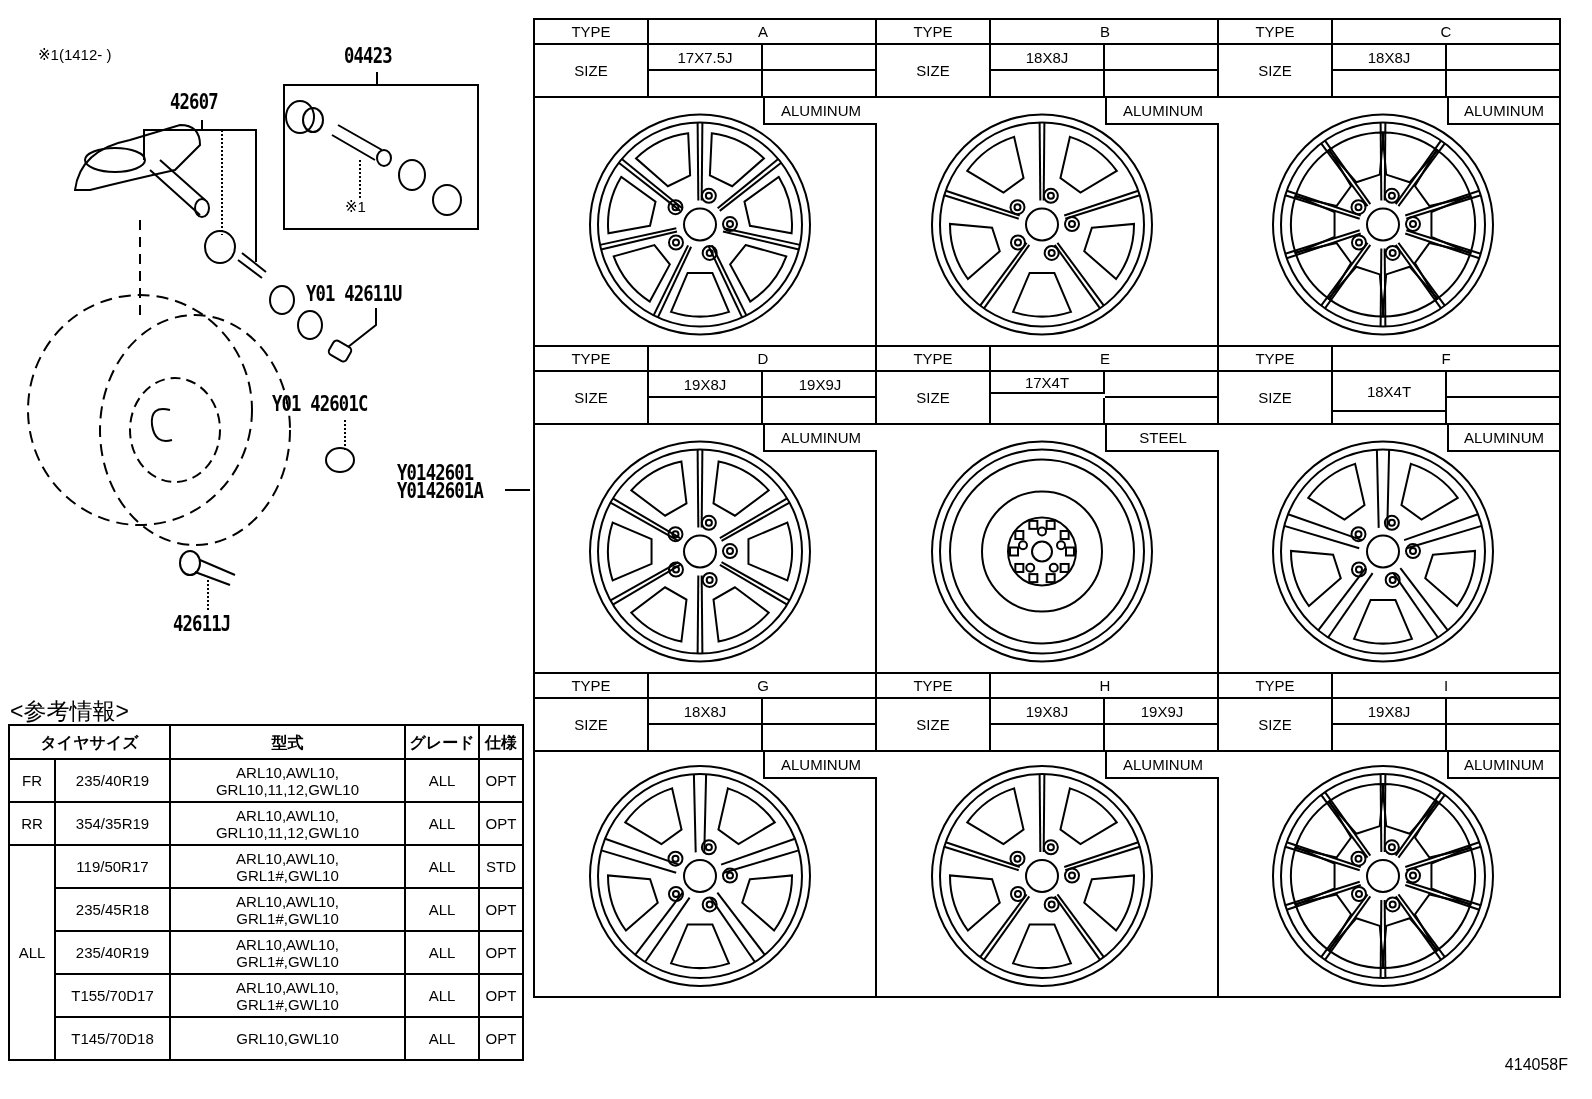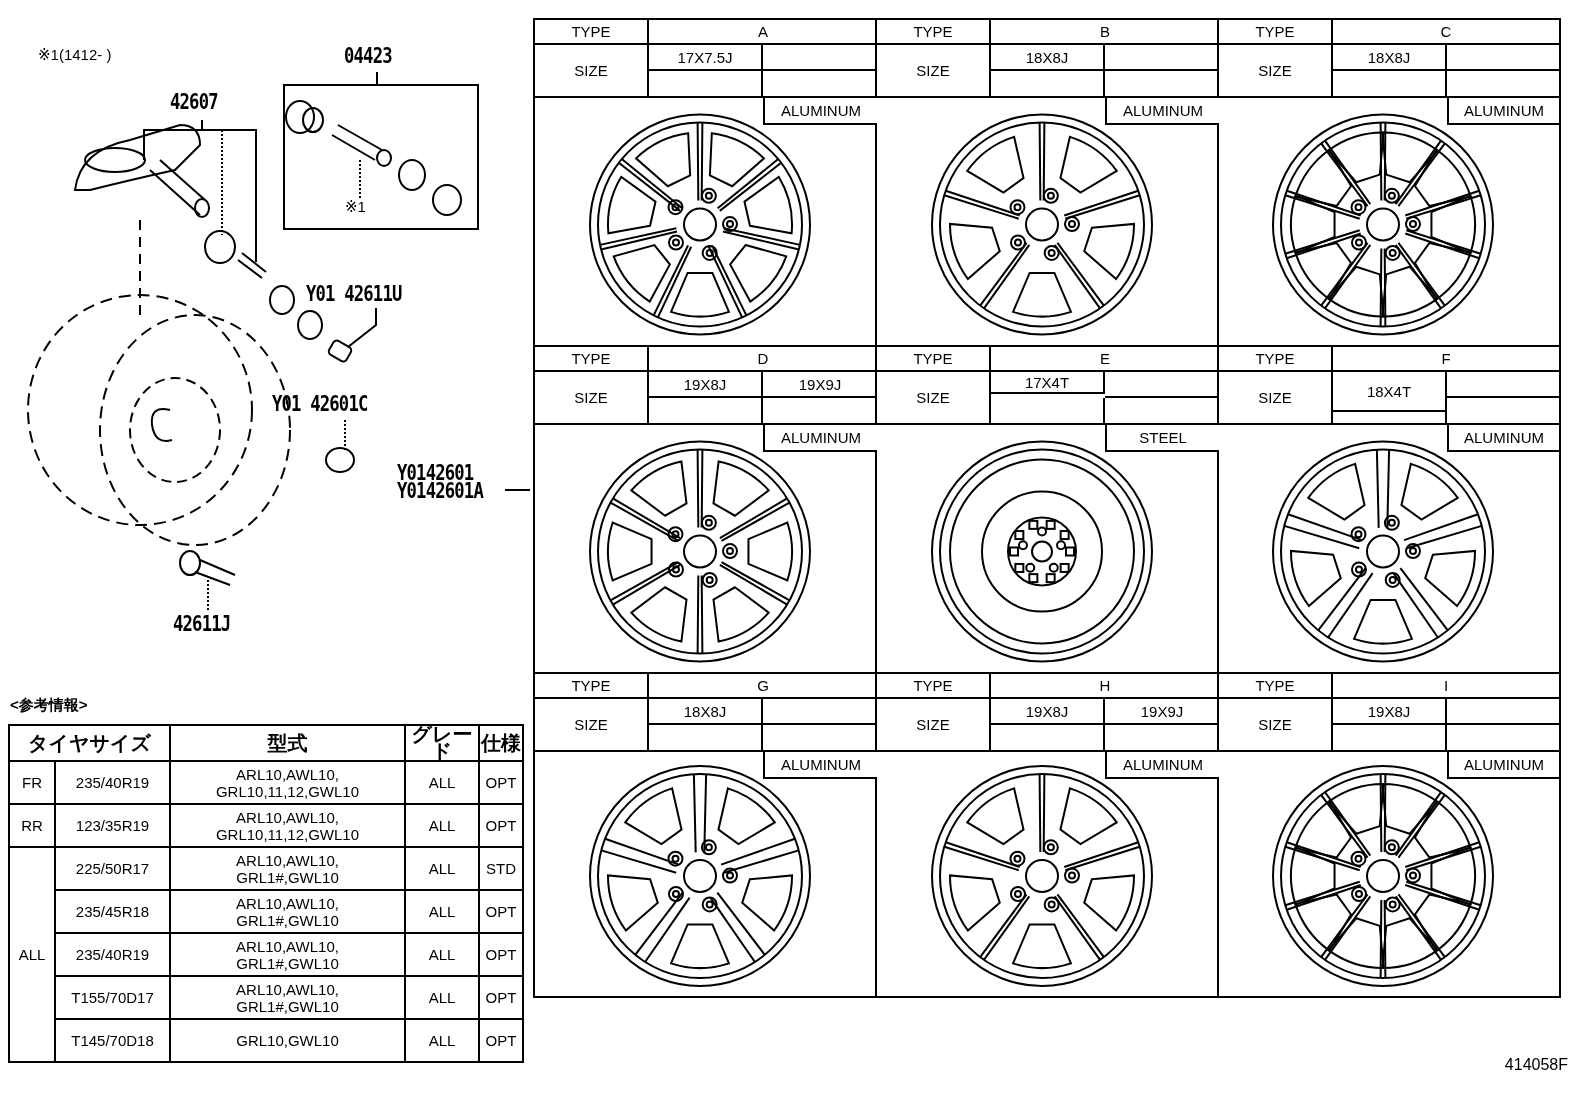--- a/index.html
+++ b/index.html
@@ -6,24 +6,24 @@
   body{width:1592px;height:1099px;position:relative;overflow:hidden;font-family:"Liberation Sans","DejaVu Sans",sans-serif;color:#000;}
   .lbl{position:absolute;font-family:"DejaVu Sans Mono","Liberation Mono",monospace;font-weight:bold;font-size:21px;letter-spacing:-1px;transform:scaleX(0.82);transform-origin:left top;white-space:nowrap;}
   .note{position:absolute;font-size:15px;white-space:nowrap;}
   svg.draw{position:absolute;left:0;top:0;}
   
   .grid{position:absolute;left:533px;top:18px;width:1028px;height:980px;border:2px solid #000;box-sizing:border-box;}
   .cell{position:absolute;box-sizing:border-box;}
   .cell .hdr-type,.cell .hdr-val,.cell .size-lbl,.cell .sz{position:absolute;box-sizing:border-box;font-size:15px;text-align:center;display:flex;align-items:center;justify-content:center;}
   .cell .mat{position:absolute;box-sizing:border-box;font-size:15px;text-align:left;border-left:2px solid #000;border-bottom:2px solid #000;display:flex;align-items:center;justify-content:center;background:#fff;}
   
-  .ref-title{position:absolute;left:10px;top:696px;font-size:15px;font-weight:bold;}
+  .ref-title{position:absolute;left:10px;top:696px;font-size:23px;font-weight:normal;}
   table.ref{position:absolute;left:8px;top:724px;border-collapse:collapse;font-size:15px;}
   table.ref td,table.ref th{border:2px solid #000;text-align:center;padding:0;line-height:17px;font-weight:normal;}
-  table.ref th{height:32px;font-weight:bold;font-size:20px;}
+  table.ref th{height:32px;font-weight:bold;font-size:16px;}
   table.ref td{height:41px;}
   .code{position:absolute;right:24px;top:1056px;font-size:16px;}
 </style>
 </head>
 <body>
 
 <svg class="draw" width="530" height="680">
   <g fill="none" stroke="#000" stroke-width="2">
 
     <line x1="377" y1="72" x2="377" y2="85"></line>
@@ -509,31 +509,31 @@
         <td style="width:113px">235/40R19</td>
         <td>
           <div>ARL10,AWL10,</div>
           <div>GRL10,11,12,GWL10</div>
         </td>
         <td>ALL</td>
         <td>OPT</td>
       </tr>
       <tr>
         <td style="width:44px">RR</td>
-        <td style="width:113px">123/35R19</td>
+        <td style="width:113px">354/35R19</td>
         <td>
           <div>ARL10,AWL10,</div>
           <div>GRL10,11,12,GWL10</div>
         </td>
         <td>ALL</td>
         <td>OPT</td>
       </tr>
       <tr>
         <td rowspan="5" style="width:44px">ALL</td>
-        <td style="width:113px">225/50R17</td>
+        <td style="width:113px">119/50R17</td>
         <td>
           <div>ARL10,AWL10,</div>
           <div>GRL1#,GWL10</div>
         </td>
         <td>ALL</td>
         <td>STD</td>
       </tr>
       <tr>
         <td style="width:113px">235/45R18</td>
         <td>

